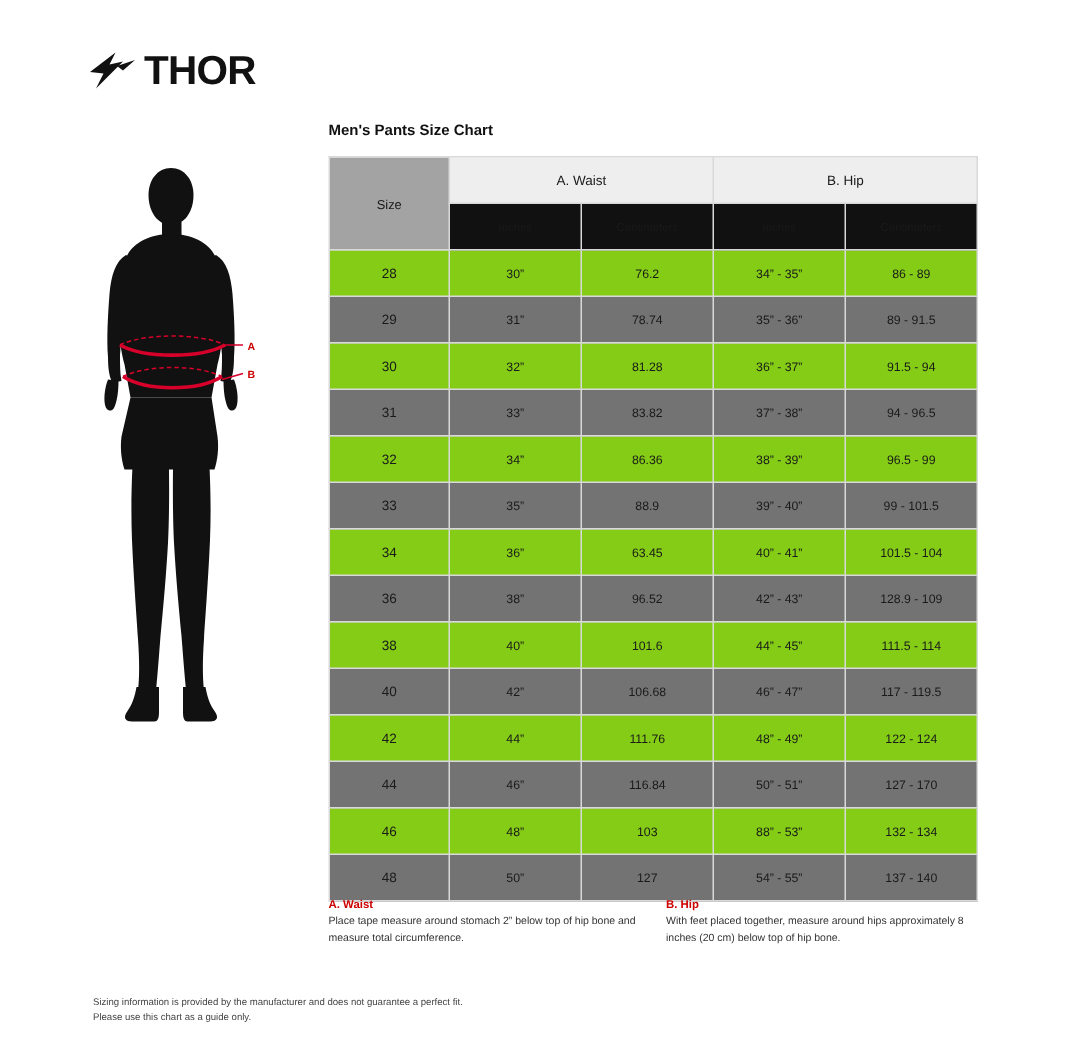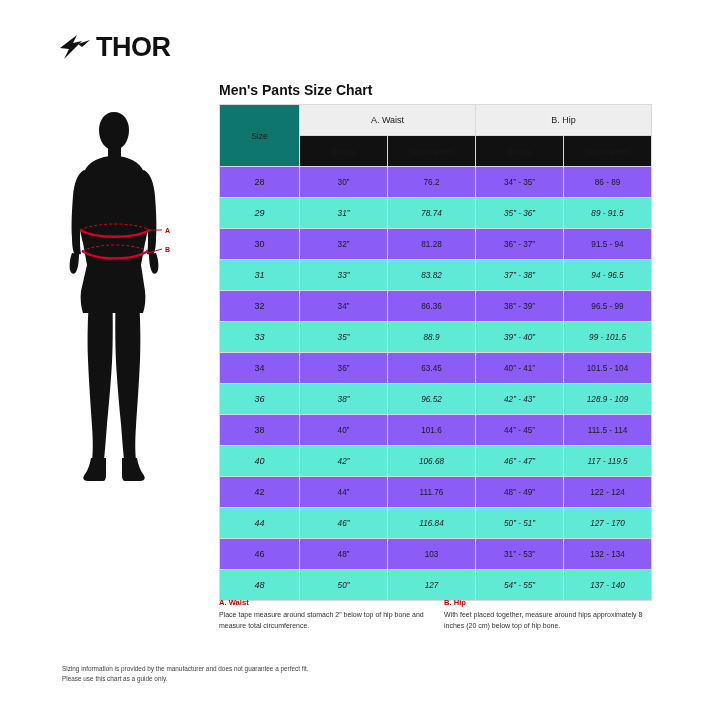--- a/index.html
+++ b/index.html
@@ -48,21 +48,21 @@
     width: 135px;
     height: 460px;
   }
   #figure-wrap svg { display: block; }
 
   
   #chart-title {
     position: absolute;
     left: 219px;
     top: 82px;
-    font-size: 14px;
+    font-size: 10px;
     font-weight: bold;
     color: #111;
   }
   table#size-chart {
     position: absolute;
     left: 219px;
     top: 104px;
     width: 432px;
     border-collapse: collapse;
     font-size: 8.2px;
@@ -73,21 +73,21 @@
     border: 1px solid #d9d9d9;
     text-align: center;
     vertical-align: middle;
     padding: 0;
     height: 31px;
     font-weight: normal;
     color: #1a1a1a;
   }
   
   th.size-head {
-    background: #0f766e;
+    background: #a3a3a3;
     font-weight: bold;
     font-size: 8.6px;
     border: 1px solid #d9d9d9;
   }
   th.group-head {
     background: #eeeeee;
     font-weight: bold;
     font-size: 9px;
     height: 24px;
   }
@@ -96,22 +96,22 @@
     color: #ffffff;
     font-weight: bold;
     font-size: 7.6px;
     height: 18px;
     border: 1px solid #111111;
   }
   td.size-cell {
     font-weight: bold;
     font-size: 9px;
   }
-  tr.shade td { background: #8b5cf6; }
-  tr.plain td { background: #5eead4; font-style: italic; }
+  tr.shade td { background: #84cc16; }
+  tr.plain td { background: #737373; }
 
   col.c-size { width: 80px; }
   col.c-val  { width: 88px; }
 
   
   #howto {
     position: absolute;
     left: 219px;
     top: 598px;
     width: 432px;
@@ -315,21 +315,21 @@
         <td class="size-cell">44</td>
         <td>46”</td>
         <td>116.84</td>
         <td>50” - 51”</td>
         <td>127 - 170</td>
       </tr>
       <tr class="shade">
         <td class="size-cell">46</td>
         <td>48”</td>
         <td>103</td>
-        <td>31” - 53”</td>
+        <td>88” - 53”</td>
         <td>132 - 134</td>
       </tr>
       <tr class="plain">
         <td class="size-cell">48</td>
         <td>50”</td>
         <td>127</td>
         <td>54” - 55”</td>
         <td>137 - 140</td>
       </tr>
     </tbody>

